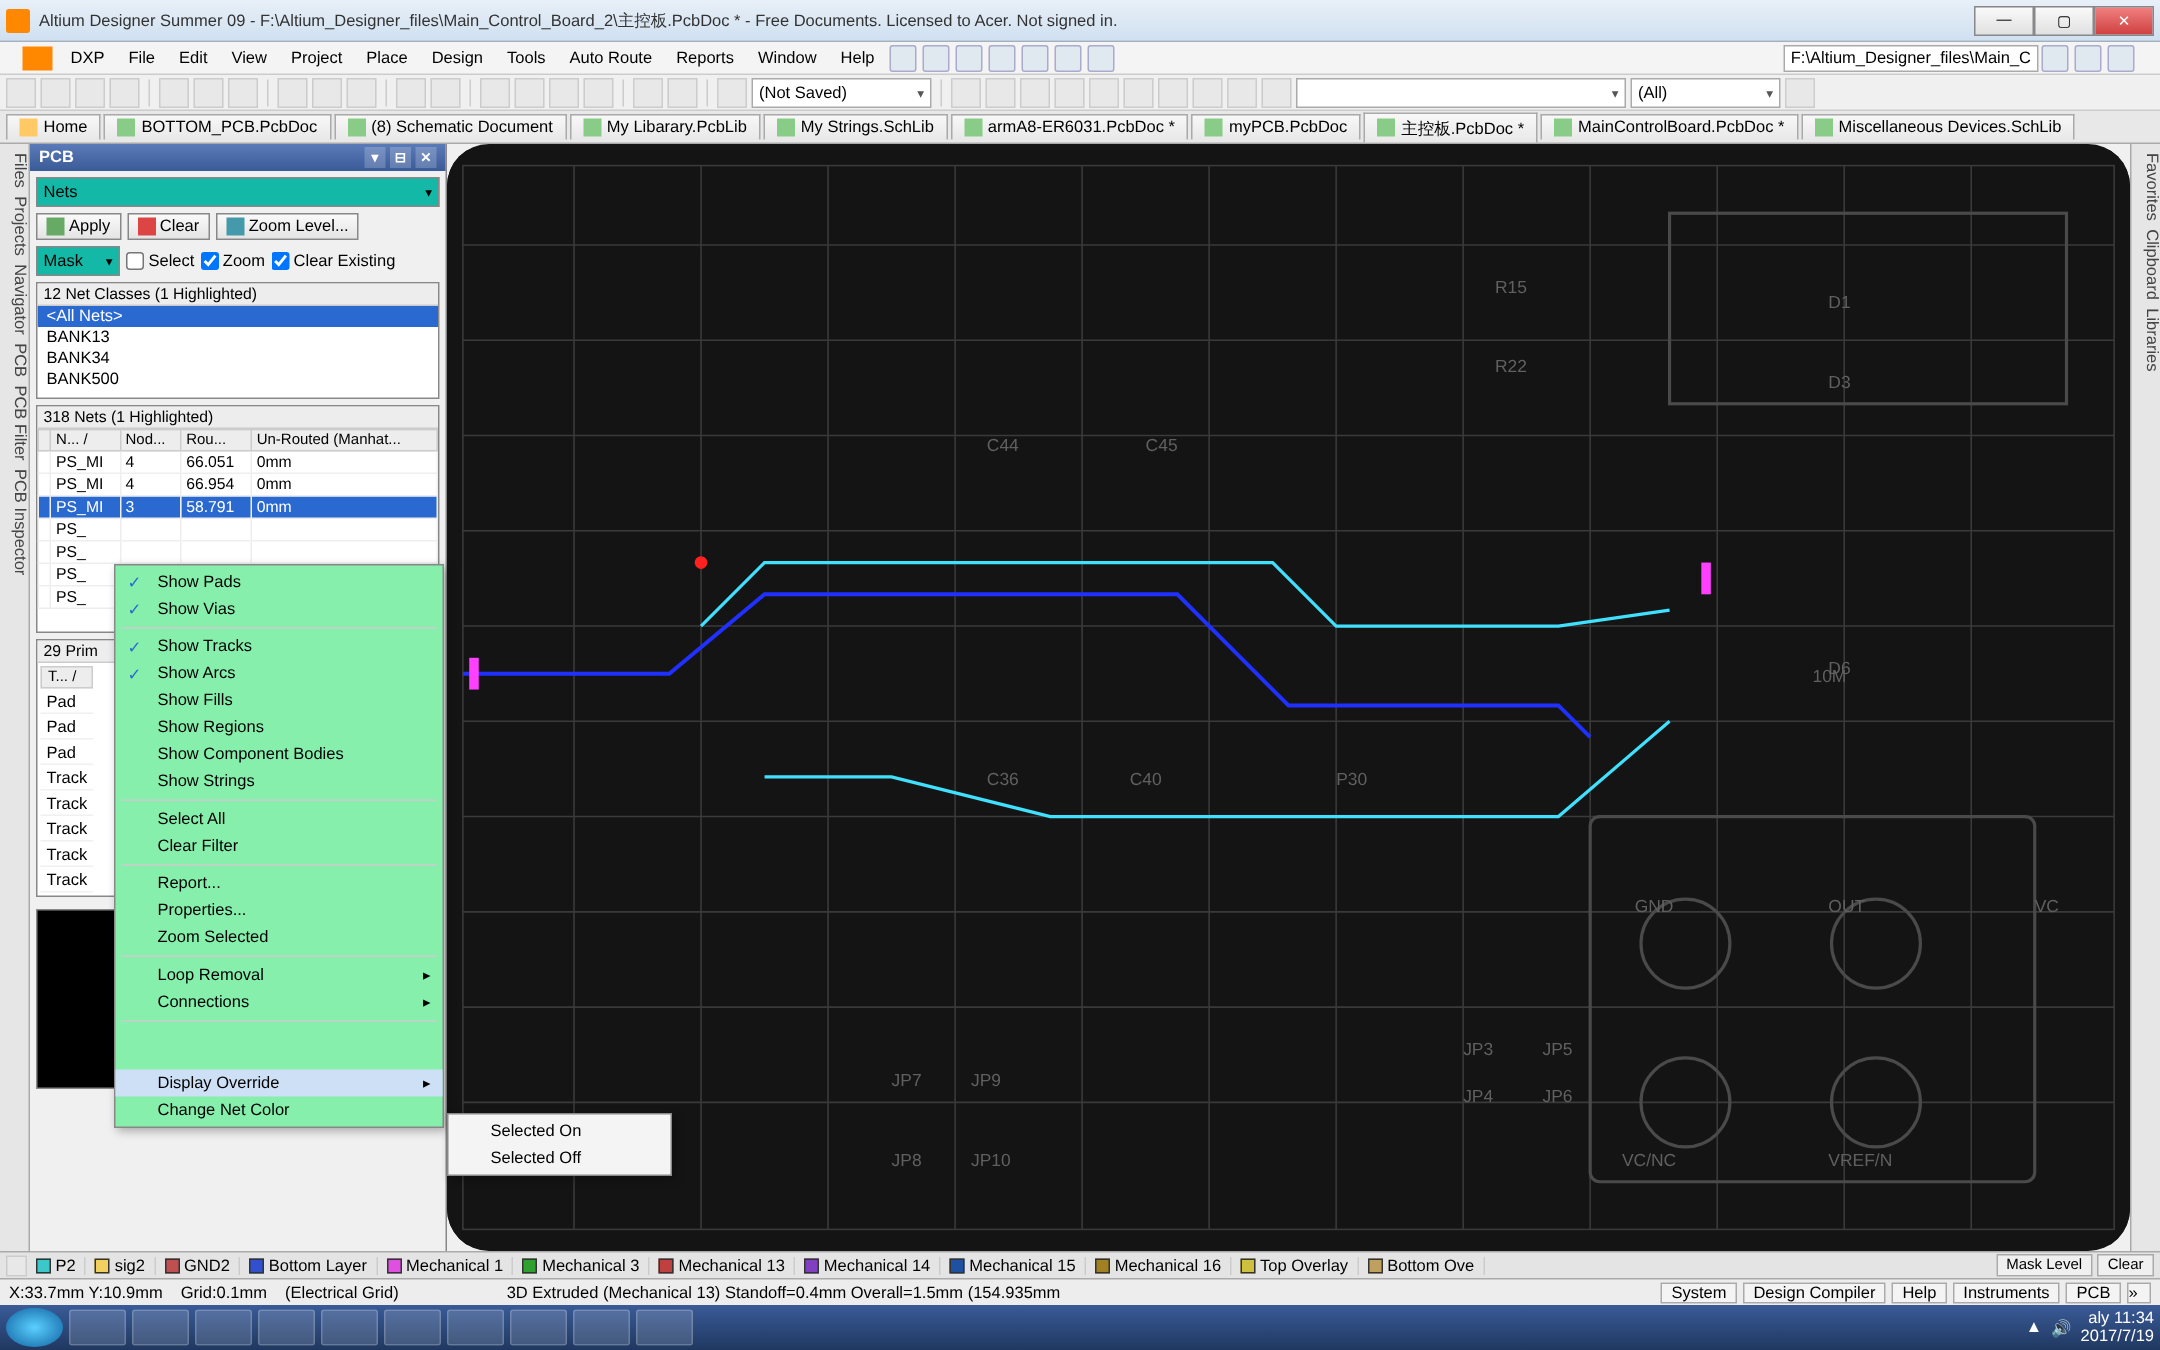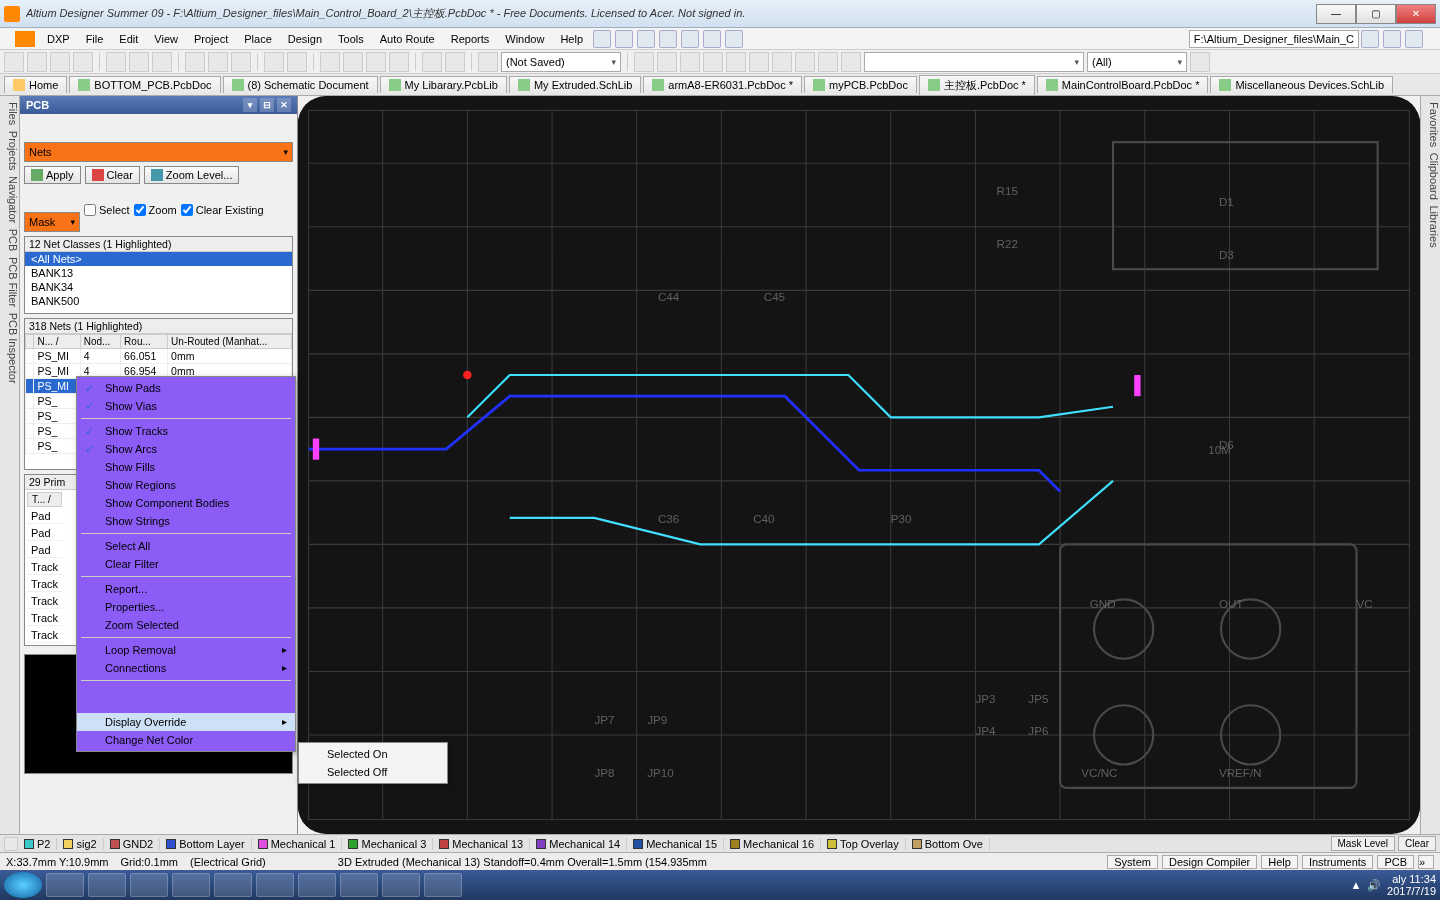--- a/index.html
+++ b/index.html
@@ -1,21 +1,21 @@
 <!DOCTYPE html>
 <html><head>
 <meta charset="utf-8">
 <style>
 * { box-sizing: border-box; margin: 0; padding: 0; font-family: "Segoe UI", Tahoma, sans-serif; font-size: 11px; }
 body { background: #f0f0f0; width: 1440px; height: 900px; overflow: hidden; position: relative; }
 
 
 .titlebar { height: 28px; background: linear-gradient(#e8f0f8, #d0e0f0); display: flex; align-items: center; padding: 0 4px; border-bottom: 1px solid #a0b0c0; }
 .titlebar .icon { width: 16px; height: 16px; background: #ff8800; margin-right: 6px; border-radius: 2px; }
-.titlebar .title { flex: 1; color: #333; white-space: nowrap; overflow: hidden; font-style: italic; }
+.titlebar .title { flex: 1; color: #333; white-space: nowrap; overflow: hidden; }
 .titlebar .winbtns { display: flex; gap: 0; }
 .titlebar .winbtn { width: 40px; height: 20px; border: 1px solid #888; background: linear-gradient(#fafafa,#e0e0e0); display: flex; align-items: center; justify-content: center; font-size: 10px; }
 .titlebar .winbtn.close { background: linear-gradient(#f08080,#d04040); color: #fff; }
 
 
 .menubar { height: 22px; background: #f4f4f4; display: flex; align-items: center; padding: 0 15px; border-bottom: 1px solid #ccc; }
 .dxp { width: 20px; height: 16px; background: #ff8800; margin-right: 4px; }
 .menubar .mitem { padding: 2px 8px; cursor: default; }
 .menubar .spacer { flex: 1; }
 .menubar .iconbtn { width: 18px; height: 18px; margin: 0 2px; background: #e0e8f0; border: 1px solid #aac; border-radius: 2px; }
@@ -37,21 +37,21 @@
 .main { display: flex; height: calc(100% - 28px - 22px - 24px - 22px - 18px - 18px - 30px); position: relative; }
 .sidecollapse { width: 20px; background: #e6e6e6; border-right: 1px solid #aaa; writing-mode: vertical-rl; text-orientation: mixed; padding-top: 6px; font-size: 10px; color: #444; }
 .sidecollapse.right { border-right: none; border-left: 1px solid #aaa; }
 
 
 .pcbpanel { width: 278px; background: #f0f0f0; border-right: 1px solid #888; display: flex; flex-direction: column; }
 .panelheader { height: 18px; background: linear-gradient(#5a7bb8,#3a5b98); color: #fff; padding: 0 6px; display: flex; align-items: center; font-weight: bold; font-size: 11px; }
 .panelheader .hbtns { margin-left: auto; display: flex; gap: 3px; }
 .panelheader .hbtn { width: 14px; height: 14px; background: rgba(255,255,255,.2); font-size: 9px; display: flex; align-items: center; justify-content: center; }
 .panelbody { padding: 4px; display: flex; flex-direction: column; gap: 4px; }
-.pcombo { height: 20px; border: 1px solid #888; background: #f97316; padding: 0 18px 0 4px; position: relative; display: flex; align-items: center; margin-top: 24px; }
+.pcombo { height: 20px; border: 1px solid #888; background: #14b8a6; padding: 0 18px 0 4px; position: relative; display: flex; align-items: center; }
 .pcombo::after { content: "▾"; position: absolute; right: 4px; font-size: 9px; }
 .prow { display: flex; gap: 4px; }
 .pbtn { border: 1px solid #888; background: linear-gradient(#fafafa,#e4e4e4); padding: 2px 6px; display: flex; align-items: center; gap: 3px; }
 .pbtn .picon { width: 12px; height: 12px; background: #6a6; }
 .chk { display: flex; align-items: center; gap: 3px; }
 .chk input { width: 12px; height: 12px; }
 
 .listbox { border: 1px solid #888; background: #fff; height: 78px; overflow-y: auto; font-size: 11px; }
 .listhdr { background: #ededed; padding: 1px 4px; border-bottom: 1px solid #ccc; font-size: 10.5px; }
 .listitem { padding: 1px 6px; }
@@ -64,21 +64,21 @@
 .primlist { border: 1px solid #888; background: #fff; flex: 1; overflow: hidden; font-size: 11px; }
 .primlist th { background: #ededed; border: 1px solid #ccc; font-weight: normal; padding: 1px 4px; text-align: left; font-size: 10px; }
 .primlist td { padding: 1px 4px; border-bottom: 1px solid #f0f0f0; }
 .preview { height: 120px; background: #000; border: 1px solid #888; margin-top: 4px; }
 
 
 .editor { flex: 1; background: #141414; position: relative; overflow: hidden; border-radius: 28px; }
 .editor svg { width: 100%; height: 100%; }
 
 
-.ctxmenu { position: absolute; background: #8b5cf6; border: 1px solid #888; box-shadow: 2px 2px 6px rgba(0,0,0,.3); padding: 2px 0; min-width: 220px; z-index: 100; font-size: 11.5px; }
+.ctxmenu { position: absolute; background: #86efac; border: 1px solid #888; box-shadow: 2px 2px 6px rgba(0,0,0,.3); padding: 2px 0; min-width: 220px; z-index: 100; font-size: 11.5px; }
 .ctxitem { padding: 3px 24px 3px 28px; position: relative; cursor: default; }
 .ctxitem.checked::before { content: "✓"; position: absolute; left: 8px; color: #2a6ad0; font-size: 11px; }
 .ctxitem.sub::after { content: "▸"; position: absolute; right: 8px; font-size: 10px; }
 .ctxsep { height: 1px; background: #ccc; margin: 3px 4px; }
 .submenu { position: absolute; background: #f4f4f4; border: 1px solid #888; box-shadow: 2px 2px 6px rgba(0,0,0,.3); padding: 2px 0; min-width: 150px; z-index: 101; }
 .ctxitem.hl { background: #cde0f5; margin-top: 32px; }
 
 
 .layertabs { height: 18px; background: #e4e4e4; border-top: 1px solid #aaa; display: flex; align-items: center; padding: 0 4px; gap: 0; overflow: hidden; font-size: 10px; }
 .ltab { display: flex; align-items: center; gap: 3px; padding: 0 6px; border-right: 1px solid #ccc; white-space: nowrap; }
@@ -197,21 +197,21 @@
   <div class="tab">
       <span class="ticon"></span>
       <span>(8) Schematic Document</span>
     </div>
   <div class="tab">
       <span class="ticon"></span>
       <span>My Libarary.PcbLib</span>
     </div>
   <div class="tab">
       <span class="ticon"></span>
-      <span>My Extruded.SchLib</span>
+      <span>My Strings.SchLib</span>
     </div>
   <div class="tab">
       <span class="ticon"></span>
       <span>armA8-ER6031.PcbDoc *</span>
     </div>
   <div class="tab">
       <span class="ticon"></span>
       <span>myPCB.PcbDoc</span>
     </div>
   <div class="tab">

